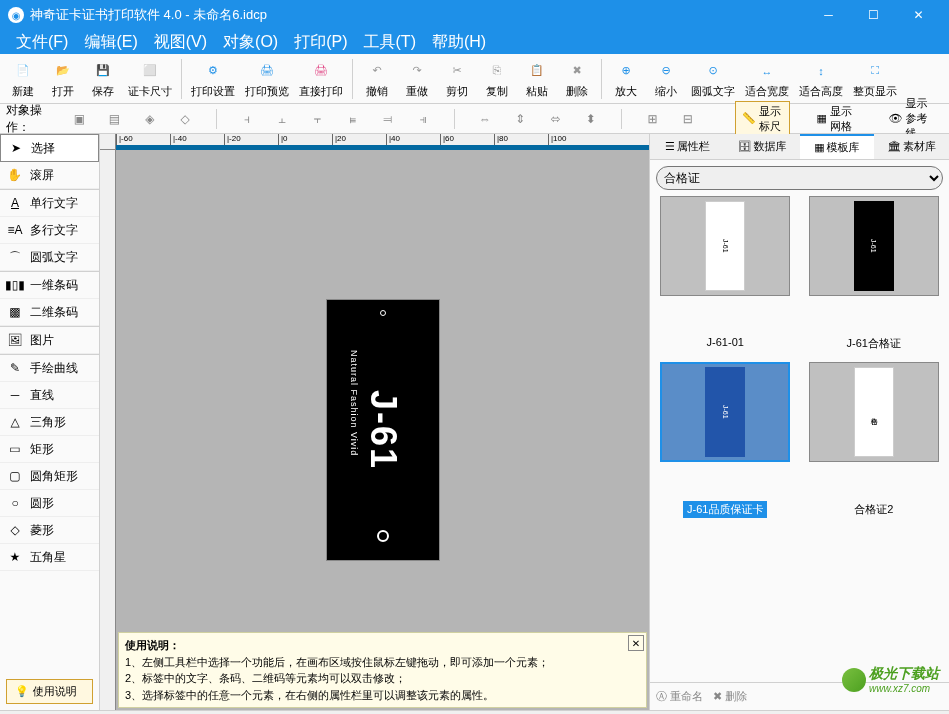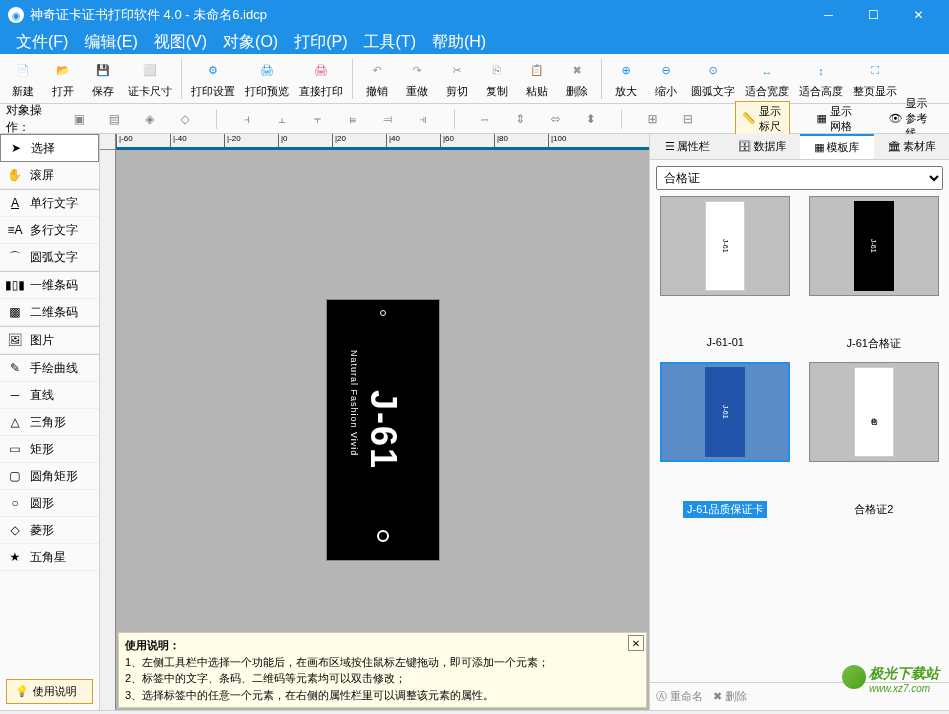--- a/index.html
+++ b/index.html
@@ -33,56 +33,56 @@
 .leftpanel { width: 100px; background: #fafafa; border-right: 1px solid #d0d0d0; display: flex; flex-direction: column; }
 .tool { display: flex; align-items: center; gap: 6px; padding: 4px 6px; cursor: pointer; font-size: 12px; border-bottom: 1px solid #eee; }
 .tool.active { background: #fff; border: 1px solid #888; }
 .tool .ticon { width: 18px; height: 18px; display: flex; align-items: center; justify-content: center; }
 .tool.sep { border-top: 1px solid #d0d0d0; }
 .leftpanel .toolspacer { flex: 1; }
 .leftpanel .instrbtn { margin: 6px; padding: 4px 8px; border: 1px solid #d0a030; background: #fff8e0; cursor: pointer; font-size: 11px; display: flex; align-items: center; gap: 4px; }
 
 .canvas-area { flex: 1; position: relative; background: #b5b5b5; overflow: hidden; }
 .ruler-corner { position: absolute; top: 0; left: 0; width: 16px; height: 16px; background: #f0f0f0; border-right: 1px solid #888; border-bottom: 1px solid #888; }
-.ruler-h { position: absolute; top: 0; left: 16px; right: 0; height: 16px; background: #f0f0f0; border-bottom: 3px solid #0369a1; display: flex; font-size: 8px; overflow: hidden; }
+.ruler-h { position: absolute; top: 0; left: 16px; right: 0; height: 16px; background: #f0f0f0; border-bottom: 5px solid #0369a1; display: flex; font-size: 8px; overflow: hidden; }
 .ruler-h .tick { width: 54px; border-left: 1px solid #666; padding-left: 2px; position: relative; }
 .ruler-v { position: absolute; top: 16px; left: 0; width: 16px; bottom: 0; background: #f0f0f0; border-right: 1px solid #888; }
 .canvas-inner { position: absolute; top: 16px; left: 16px; right: 0; bottom: 0; display: flex; align-items: center; justify-content: center; }
 .card { width: 112px; height: 260px; background: #000; position: relative; box-shadow: 0 0 0 1px #888; display: flex; align-items: center; justify-content: center; }
 .card .hole { position: absolute; top: 10px; left: 50%; transform: translateX(-50%); width: 6px; height: 6px; border-radius: 50%; background: #000; border: 1px solid #fff; }
 .card .bighole { position: absolute; bottom: 18px; left: 50%; transform: translateX(-50%); width: 12px; height: 12px; border-radius: 50%; border: 2px solid #fff; }
 .card .maintext { color: #fff; font-size: 36px; font-weight: bold; writing-mode: vertical-rl; letter-spacing: 2px; }
 .card .subtext { color: #fff; font-size: 9px; writing-mode: vertical-rl; position: absolute; left: 22px; top: 50px; letter-spacing: 1px; }
 
 .instructions { position: absolute; bottom: 2px; left: 18px; right: 2px; background: #fffce8; border: 1px solid #d0d0a0; padding: 4px 6px; font-size: 11px; line-height: 1.5; }
 .instructions .closebtn { position: absolute; top: 2px; right: 2px; width: 16px; height: 16px; border: 1px solid #888; display: flex; align-items: center; justify-content: center; cursor: pointer; font-size: 10px; }
 .instructions .ititle { font-weight: bold; }
 
 .rightpanel { width: 300px; background: #fafafa; border-left: 1px solid #d0d0d0; display: flex; flex-direction: column; }
 .righttabs { display: flex; border-bottom: 1px solid #d0d0d0; background: #f0f0f0; }
 .righttab { flex: 1; padding: 4px 2px; text-align: center; font-size: 11px; cursor: pointer; display: flex; align-items: center; justify-content: center; gap: 2px; }
 .righttab.active { background: #fff; border-top: 2px solid #1e90e8; }
 .rightcontent { flex: 1; padding: 6px; display: flex; flex-direction: column; }
-.rightcontent select { width: 100%; padding: 3px; font-size: 12px; margin-bottom: 6px; }
+.rightcontent select { width: 100%; padding: 3px; font-size: 12px; margin-bottom: 6px; border-radius: 12px; }
 .templates { display: grid; grid-template-columns: 1fr 1fr; gap: 10px; }
 .template { display: flex; flex-direction: column; align-items: center; cursor: pointer; gap: 36px; }
 .template .thumb { width: 130px; height: 100px; background: #c0c0c0; border: 1px solid #888; display: flex; align-items: center; justify-content: center; position: relative; }
 .template.selected .thumb { border: 2px solid #1e90e8; }
 .template .tlabel { font-size: 11px; margin-top: 3px; padding: 1px 4px; }
 .template.selected .tlabel { background: #1e90e8; color: #fff; }
 .thumb .mini { width: 40px; height: 90px; background: #000; color: #fff; font-size: 7px; writing-mode: vertical-rl; display: flex; align-items: center; justify-content: center; }
 .thumb .mini.white { background: #fff; color: #000; border: 1px solid #ccc; }
 .thumb .mini.blue { background: #2255aa; }
 .rightfooter { border-top: 1px solid #d0d0d0; padding: 6px; display: flex; gap: 10px; font-size: 11px; }
 .rightfooter .fbtn { display: flex; align-items: center; gap: 3px; cursor: pointer; color: #888; }
 
 .statusbar { height: 22px; background: #f0f0f0; border-top: 1px solid #d0d0d0; display: flex; align-items: center; padding: 0 8px; font-size: 11px; gap: 20px; }
 .statusbar .spacer { flex: 1; }
 
-.watermark { position: absolute; bottom: 20px; right: 10px; font-size: 14px; color: #4ca020; font-style: italic; pointer-events: none; display: flex; align-items: flex-start; gap: 3px; }
+.watermark { position: absolute; bottom: 20px; right: 10px; font-size: 14px; color: #4ca020; font-style: italic; pointer-events: none; display: flex; align-items: center; gap: 3px; }
 .watermark .wmicon { width: 24px; height: 24px; background: linear-gradient(135deg,#7ac040,#4ca020); border-radius: 50%; }
 </style>
 </head>
 <body>
 
 <div class="titlebar">
   <div class="icon">◉</div>
   <div class="title">神奇证卡证书打印软件 4.0 - 未命名6.idcp</div>
   <div class="winbtns">
     <div class="winbtn">─</div>

